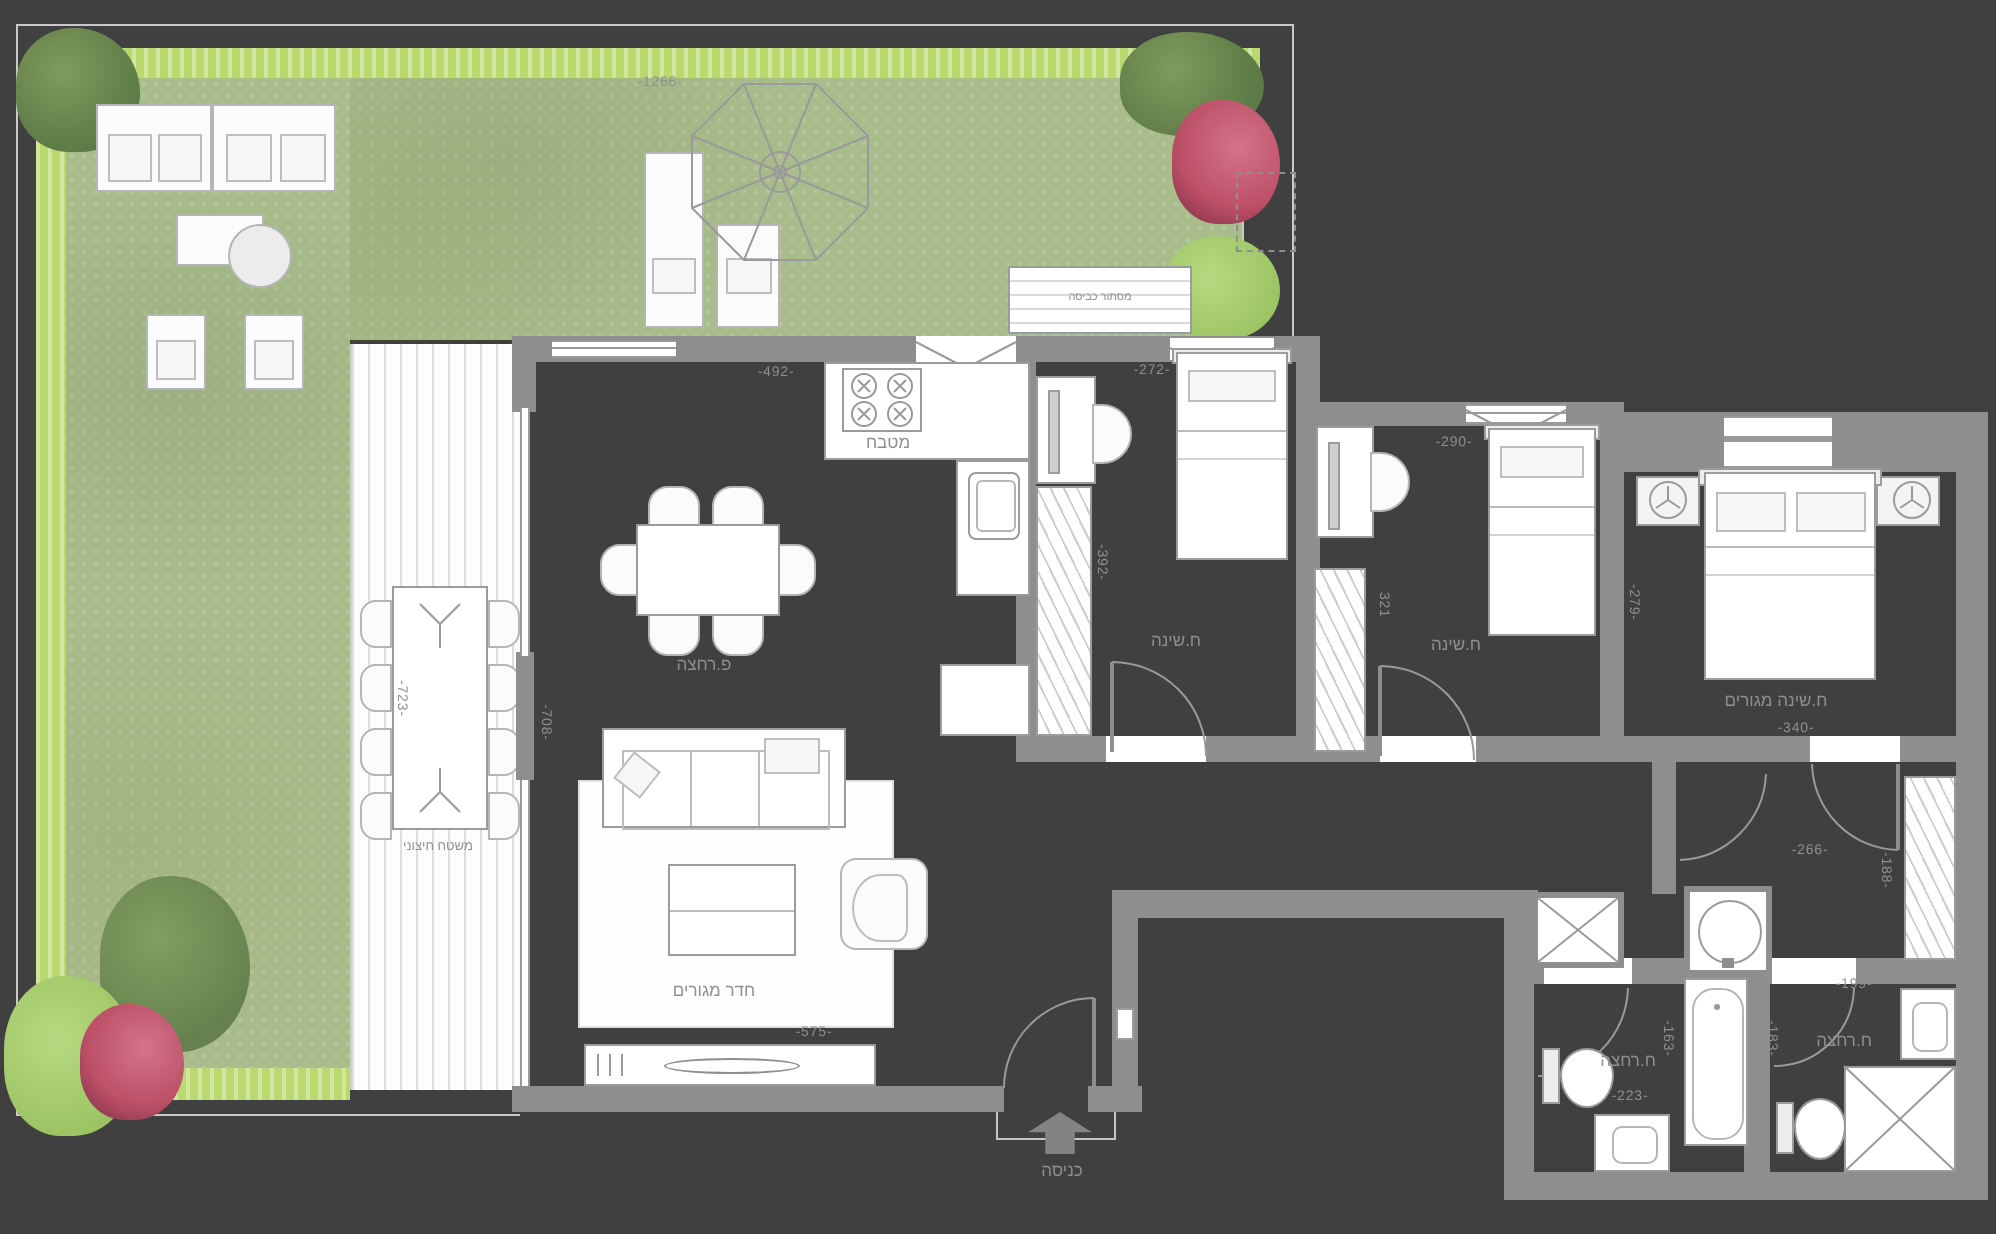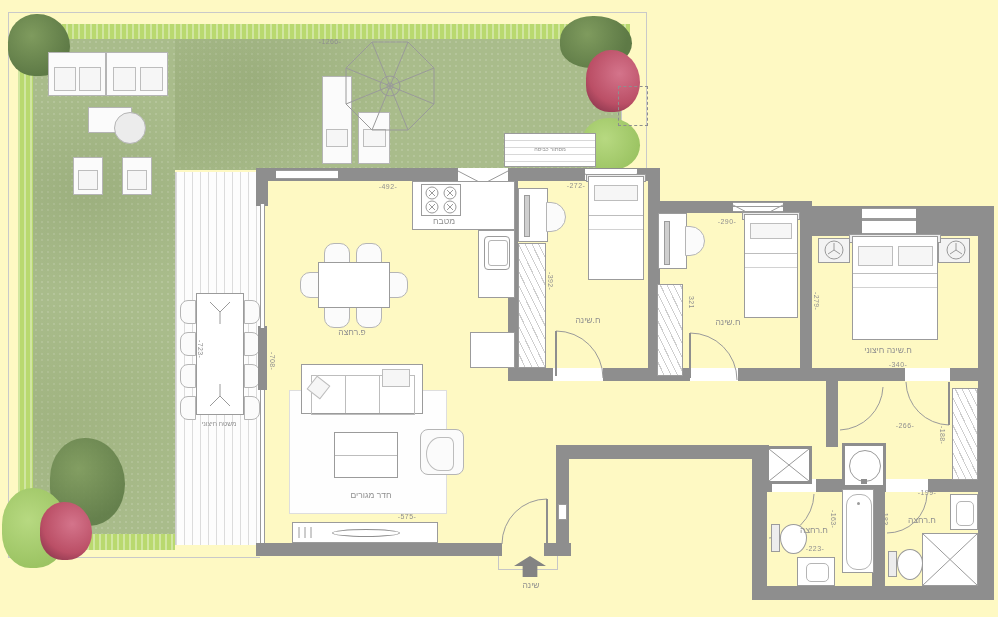--- a/index.html
+++ b/index.html
@@ -1,20 +1,20 @@
 <!DOCTYPE html>
 <html style="--wall: #8e8e8e; --fline: #9b9b9b; --grass: #a9bc8b; --hedge: #b9d96f; --text: #8f8f8f; --tree: #5e7a46; --bush: #9cc463; --flower: #bb4f66;"><head>
 <meta charset="utf-8">
 <style>
   :root{
     --wall:#8e8e8e; --fline:#9b9b9b; --grass:#a9bc8b; --hedge:#b9d96f;
     --text:#8f8f8f; --tree:#5e7a46; --bush:#9cc463; --flower:#bb4f66;
   }
   html,body{margin:0;padding:0;background:#fff}
-  .plan{position:relative;width:998px;height:617px;background:#fef9c3;overflow:hidden;
+  .plan{position:relative;width:998px;height:617px;background:#404040;overflow:hidden;
         font-family:"Liberation Sans",sans-serif;}
   .abs{position:absolute}
   .wall{position:absolute;background:var(--wall)}
   .open{position:absolute;background:#fff}
   .furn{position:absolute;background:#fff;border:1px solid var(--fline);box-sizing:border-box}
   .soft{position:absolute;background:#fbfbfb;border:1px solid #b5b5b5;box-sizing:border-box}
   .line{position:absolute;background:#c9c9c9}
   .grass{position:absolute;background-color:var(--grass);
      background-image:
        radial-gradient(ellipse 220px 160px at 38% 30%, rgba(110,130,80,.22), transparent 65%),
@@ -217,33 +217,33 @@
   <div class="furn" style="left:334px;top:432px;width:64px;height:46px">
     <div class="abs" style="left:0;top:22px;width:62px;height:1px;background:#bdbdbd"></div>
   </div>
   <div class="furn" style="left:292px;top:522px;width:146px;height:21px"></div>
   <svg class="sym" style="left:296px;top:525px" width="20" height="15">
     <line x1="3" y1="2" x2="3" y2="13"></line>
       <line x1="9" y1="2" x2="9" y2="13"></line>
       <line x1="15" y1="2" x2="15" y2="13"></line>
   </svg>
   <div class="abs" style="left:332px;top:529px;width:66px;height:6px;border:1px solid #8e8e8e;border-radius:50%"></div>
-  <span class="lbl c" style="left:371px;top:490px">חדר מגורים</span>
+  <span class="lbl c" style="left:357px;top:490px">חדר מגורים</span>
   <span class="dim c" style="left:407px;top:513px">-575-</span>
   <span class="dim v" style="left:269px;top:352px">-708-</span>
 
   <div class="furn" style="left:558px;top:504px;width:9px;height:16px"></div>
 
   <svg class="door" style="left:500px;top:492px" width="50" height="54">
     <path d="M2,52 A45,45 0 0 1 47,7"></path>
       <line x1="47" y1="7" x2="47" y2="52"></line>
   </svg>
   <div class="abs" style="left:498px;top:556px;width:58px;height:13px;border:1px solid #c6c6c6;border-top:none"></div>
   <div class="arrow" style="left:514px;top:556px;width:32px;height:21px"></div>
-  <span class="lbl c" style="left:531px;top:580px">שינה</span>
+  <span class="lbl c" style="left:531px;top:580px">כניסה</span>
 
   <div class="furn" style="left:518px;top:188px;width:30px;height:54px">
     <div class="abs" style="left:5px;top:6px;width:4px;height:40px;background:#cfcfcf;border:1px solid #9b9b9b"></div>
   </div>
   <div class="soft" style="left:546px;top:202px;width:20px;height:30px;border-radius:0 15px 15px 0"></div>
   <div class="hatch" style="left:518px;top:243px;width:28px;height:125px"></div>
   <div class="furn" style="left:586px;top:174px;width:60px;height:8px;background:#ededed"></div>
   <div class="furn" style="left:588px;top:176px;width:56px;height:104px">
     <div class="cushion" style="left:5px;top:8px;width:44px;height:16px"></div>
     <div class="abs" style="left:0;top:38px;width:54px;height:1px;background:#bdbdbd"></div>
@@ -290,21 +290,21 @@
   <div class="furn" style="left:852px;top:236px;width:86px;height:104px">
     <div class="cushion" style="left:5px;top:9px;width:35px;height:20px"></div>
     <div class="cushion" style="left:45px;top:9px;width:35px;height:20px"></div>
     <div class="abs" style="left:0;top:36px;width:84px;height:1px;background:#bdbdbd"></div>
     <div class="abs" style="left:0;top:50px;width:84px;height:1px;background:#d2d2d2"></div>
   </div>
   <svg class="door" style="left:905px;top:381px" width="45" height="45">
     <path d="M1,1 A44,44 0 0 0 44,44"></path>
       <line x1="44" y1="1" x2="44" y2="44"></line>
   </svg>
-  <span class="lbl c" style="left:888px;top:345px">ח.שינה חיצוני</span>
+  <span class="lbl c" style="left:888px;top:345px">ח.שינה מגורים</span>
   <span class="dim c" style="left:898px;top:361px">-340-</span>
   <span class="dim v" style="left:813px;top:292px">-279-</span>
 
   <div class="hatch" style="left:952px;top:388px;width:26px;height:92px"></div>
   <svg class="door" style="left:838px;top:385px" width="46" height="46">
     <path d="M45,2 A45,45 0 0 1 2,45"></path>
   </svg>
   <div class="abs" style="left:842px;top:443px;width:44px;height:45px;border:3px solid var(--wall);background:#fff;box-sizing:border-box"></div>
   <div class="abs" style="left:849px;top:450px;width:30px;height:30px;border:1px solid #9b9b9b;border-radius:50%"></div>
   <div class="abs" style="left:861px;top:479px;width:6px;height:5px;background:#8e8e8e"></div>

